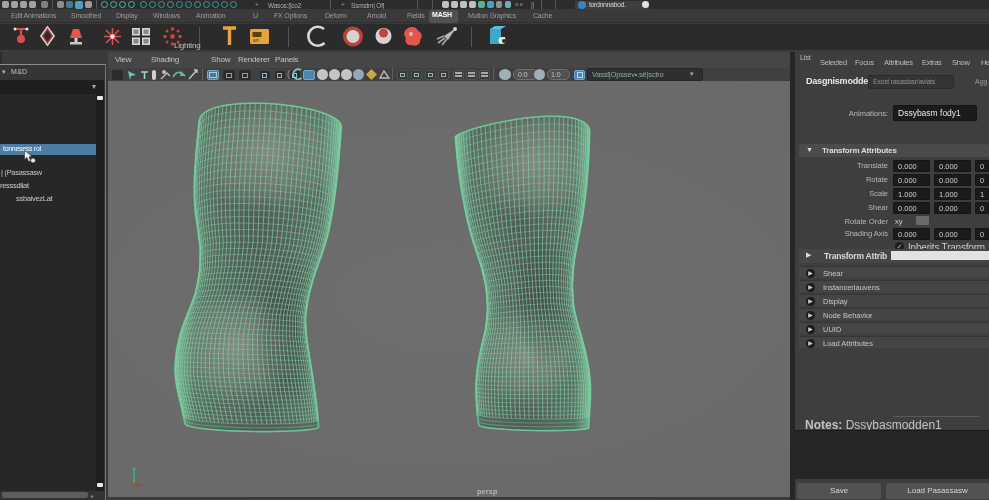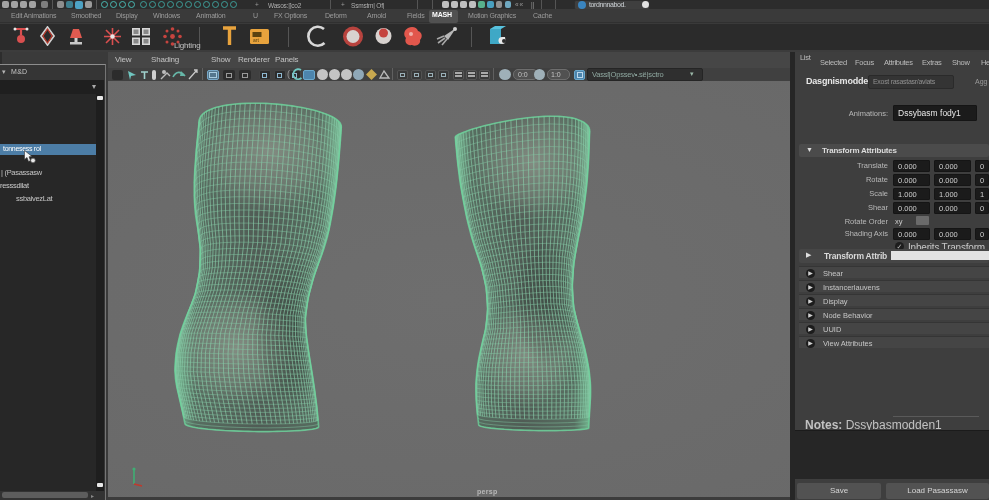--- a/index.html
+++ b/index.html
@@ -409,21 +409,21 @@
 <div class="bar6" style="top:308px">
     <div class="dot">▶</div>
     <div class="t">Node Behavior</div>
   </div>
 <div class="bar6" style="top:322px">
     <div class="dot">▶</div>
     <div class="t">UUID</div>
   </div>
 <div class="bar6" style="top:336px">
     <div class="dot">▶</div>
-    <div class="t">View Attributes</div>
+    <div class="t">Load Attributes</div>
   </div>
 
 <div class="abs" style="left:805px;top:418px;font-size:12px;color:#c2c2c2"><b>Notes:</b> Dssybasmodden1</div>
 <div class="abs" style="left:893px;top:416px;width:86px;height:1px;background:#5a5a5a"></div>
 <div class="abs" style="left:795px;top:430px;width:194px;height:49px;background:#262626;border-top:1px solid #1b1b1b"></div>
 
 <div class="abs" style="left:797px;top:483px;width:84px;height:16px;background:#525252;border-radius:2px;color:#d6d6d6;font-size:8px;text-align:center;line-height:16px">Save</div>
 <div class="abs" style="left:886px;top:483px;width:103px;height:16px;background:#525252;border-radius:2px;color:#d6d6d6;font-size:8px;text-align:center;line-height:16px">Load Pasassasw</div>
 
 </body></html>

